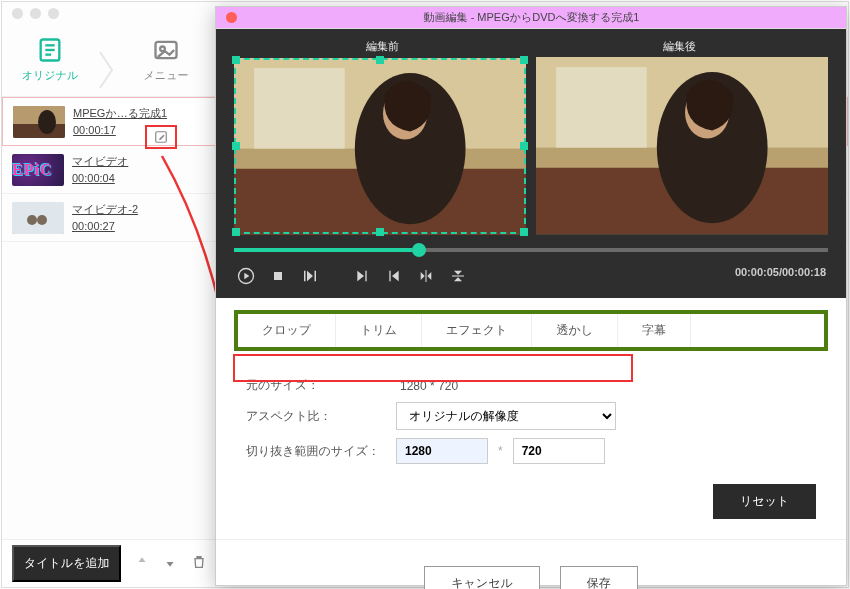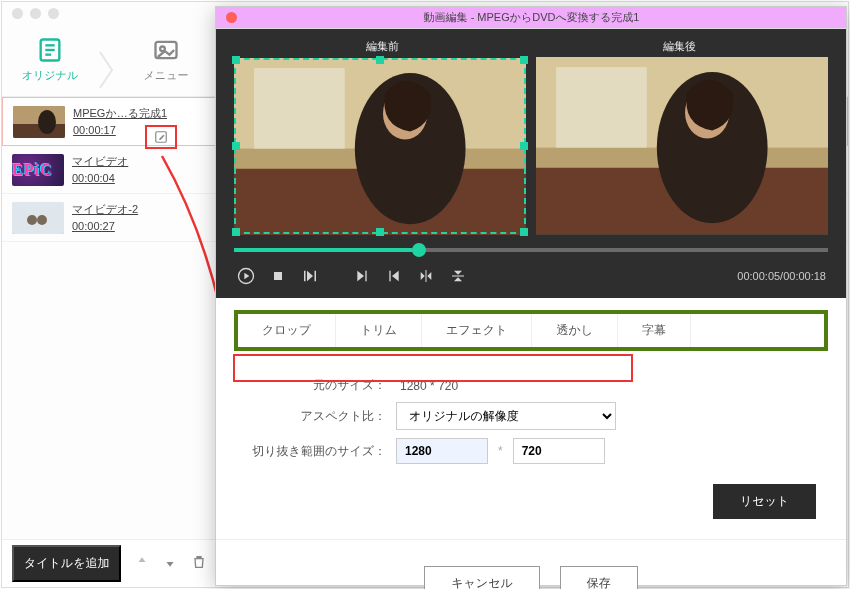--- a/index.html
+++ b/index.html
@@ -70,41 +70,41 @@
   .handle { position:absolute; width:8px; height:8px; background:#1fd3a2; }
   .h-tl{top:-4px;left:-4px}.h-tr{top:-4px;right:-4px}.h-bl{bottom:-4px;left:-4px}.h-br{bottom:-4px;right:-4px}
   .h-t{top:-4px;left:calc(50% - 4px)}.h-b{bottom:-4px;left:calc(50% - 4px)}
   .h-l{left:-4px;top:calc(50% - 4px)}.h-r{right:-4px;top:calc(50% - 4px)}
 
   .timeline { padding:14px 0 4px; }
   .track { position:relative; height:4px; background:#6a6a6a; }
   .track .fill { position:absolute;left:0;top:0;height:100%;width:30%;background:#1fd3a2;}
   .track .knob { position:absolute;left:30%;top:-5px;width:14px;height:14px;border-radius:50%;background:#1fd3a2;}
 
-  .controls { display:flex; align-items:center; gap:12px; padding:10px 2px 6px; color:#ddd; }
+  .controls { display:flex; gap:12px; padding:10px 2px 6px; color:#ddd;font-weight:bold; }
   .controls .sp { flex:1 }
   .ctrl-ico { width:20px; height:20px; display:flex; align-items:center; justify-content:center; }
   .ctrl-ico svg { stroke:#d6d6d6; fill:none; stroke-width:1.6; }
   .timecode { font-size:11px; color:#ccc; }
 
   .crop-tabs {
     display:flex; border:4px solid #4d7c0f; margin:12px 18px 0;
   }
   .crop-tab {
     flex:0 0 auto; padding:8px 24px; font-size:12px; color:#555;
     border-right:1px solid #eee; text-align:center;
   }
   .highlight-tabs {
     position:absolute; border:2px solid #e33;
     left: 233px; top: 354px; width: 400px; height: 28px; pointer-events:none;
   }
 
   .form { padding:18px 30px 4px; font-size:12px; color:#555; }
   .frow { display:flex; align-items:center; margin:8px 0; }
-  .frow label { width:150px; text-align:right; padding-right:10px; }
+  .frow label { width:150px; padding-right:10px; }
   .val { padding-left:4px;}
   select.inp, input.inp {
     border:1px solid #ccc; font-size:12px; padding:5px 8px; background:#fff;
   }
   select.inp { width:220px; }
   input.inp { width:92px;font-weight:bold; }
   .mult { padding:0 10px; color:#aaa;}
   .btn {
     border:1px solid #999; background:#fff; font-size:12px; padding:8px 26px;
     color:#444;

